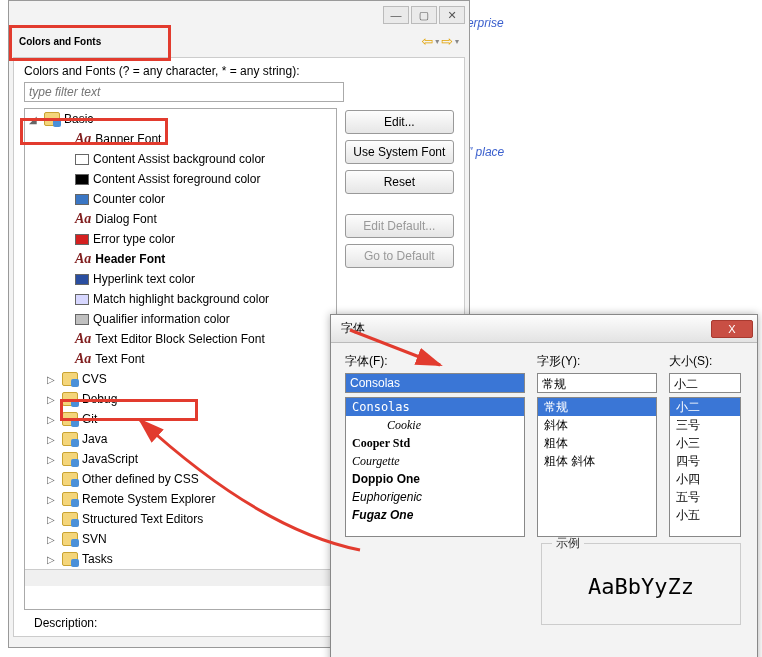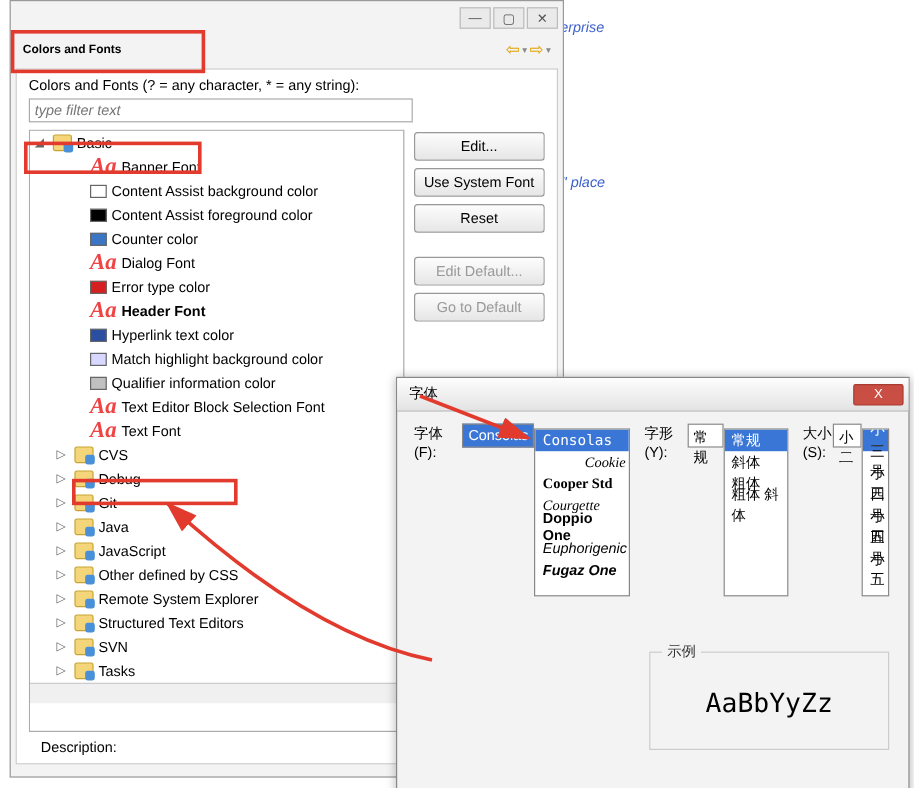--- a/index.html
+++ b/index.html
@@ -20,39 +20,39 @@
 .filter-input{width:320px;height:20px;border:1px solid #aaa;padding:2px 4px;color:#888;font-style:italic}
 .tree-and-buttons{display:flex;gap:8px;margin-top:6px;flex:1;overflow:hidden}
 .tree{width:320px;border:1px solid #aaa;background:#fff;overflow-y:auto;position:relative}
 .tree-item{display:flex;align-items:center;height:20px;padding-left:4px;gap:4px}
 .tree-item.l1{padding-left:22px}
 .tree-item.l2{padding-left:50px}
 .expander{width:11px;color:#666;font-size:10px}
 .folder-icon{width:16px;height:14px;background:#f4d57a;border:1px solid #c9a332;border-radius:2px;position:relative}
 .folder-icon::after{content:"";position:absolute;right:-2px;bottom:-2px;width:8px;height:8px;background:#4a90d9;border-radius:2px}
 .color-swatch{width:14px;height:11px;border:1px solid #666}
-.aa{font-style:italic;font-weight:bold;color:#ef4444;font-family:serif;font-size:19px}
+.aa{font-style:italic;font-weight:bold;color:#7f1d1d;font-family:serif;font-size:14px}
 .btns{display:flex;flex-direction:column;gap:6px;width:112px;padding-top:2px}
 .btn{height:24px;border:1px solid #999;background:linear-gradient(#fdfdfd,#e6e6e6);border-radius:3px;display:flex;align-items:center;justify-content:center}
 .btn.disabled{color:#999}
 .hscroll{height:17px;background:#f0f0f0;border-top:1px solid #ccc;position:relative}
 .desc{padding:6px 10px 0 10px}
 
 .red-box{position:absolute;border:3px solid #e23b2e;pointer-events:none}
 .rb1{left:9px;top:25px;width:162px;height:36px}
 .rb2{left:20px;top:118px;width:148px;height:27px}
 .rb3{left:60px;top:399px;width:138px;height:22px}
 
 .red-arrow{position:absolute;pointer-events:none}
 
 .font-dlg{position:absolute;left:330px;top:314px;width:428px;height:408px;background:#f3f3f3;border:1px solid #888;box-shadow:0 0 8px rgba(0,0,0,.3)}
 .fd-title{height:28px;background:linear-gradient(#fdfdfd,#e3e3e3);border-bottom:1px solid #bbb;display:flex;align-items:center;justify-content:space-between;padding:0 4px 0 10px}
 .fd-close{width:42px;height:18px;background:#c94f44;border:1px solid #a83a30;border-radius:2px;display:flex;align-items:center;justify-content:center;color:#fff;font-size:11px}
 .fd-body{padding:10px 14px;display:flex;gap:12px}
-.fd-col{display:flex;flex-direction:row}
+.fd-col{display:flex;flex-direction:column}
 .fd-col label{margin-bottom:3px}
 .fd-input{height:20px;border:1px solid #888;padding:2px 4px;background:#fff}
 .fd-input.sel{background:#3a76d6;color:#fff}
 .fd-list{border:1px solid #888;background:#fff;overflow-y:scroll;margin-top:4px}
 .fd-list-item{padding:2px 6px;height:18px;display:flex;align-items:center}
 .fd-list-item.sel{background:#3a76d6;color:#fff}
 .fd-sample{position:absolute;left:210px;top:220px;width:200px;height:90px}
 .fd-sample fieldset{border:1px solid #ccc;height:100%;padding:10px}
 .fd-sample legend{padding:0 4px;color:#333}
 .fd-sample-text{font-family:Consolas,monospace;font-size:22px;text-align:center;margin-top:12px}

